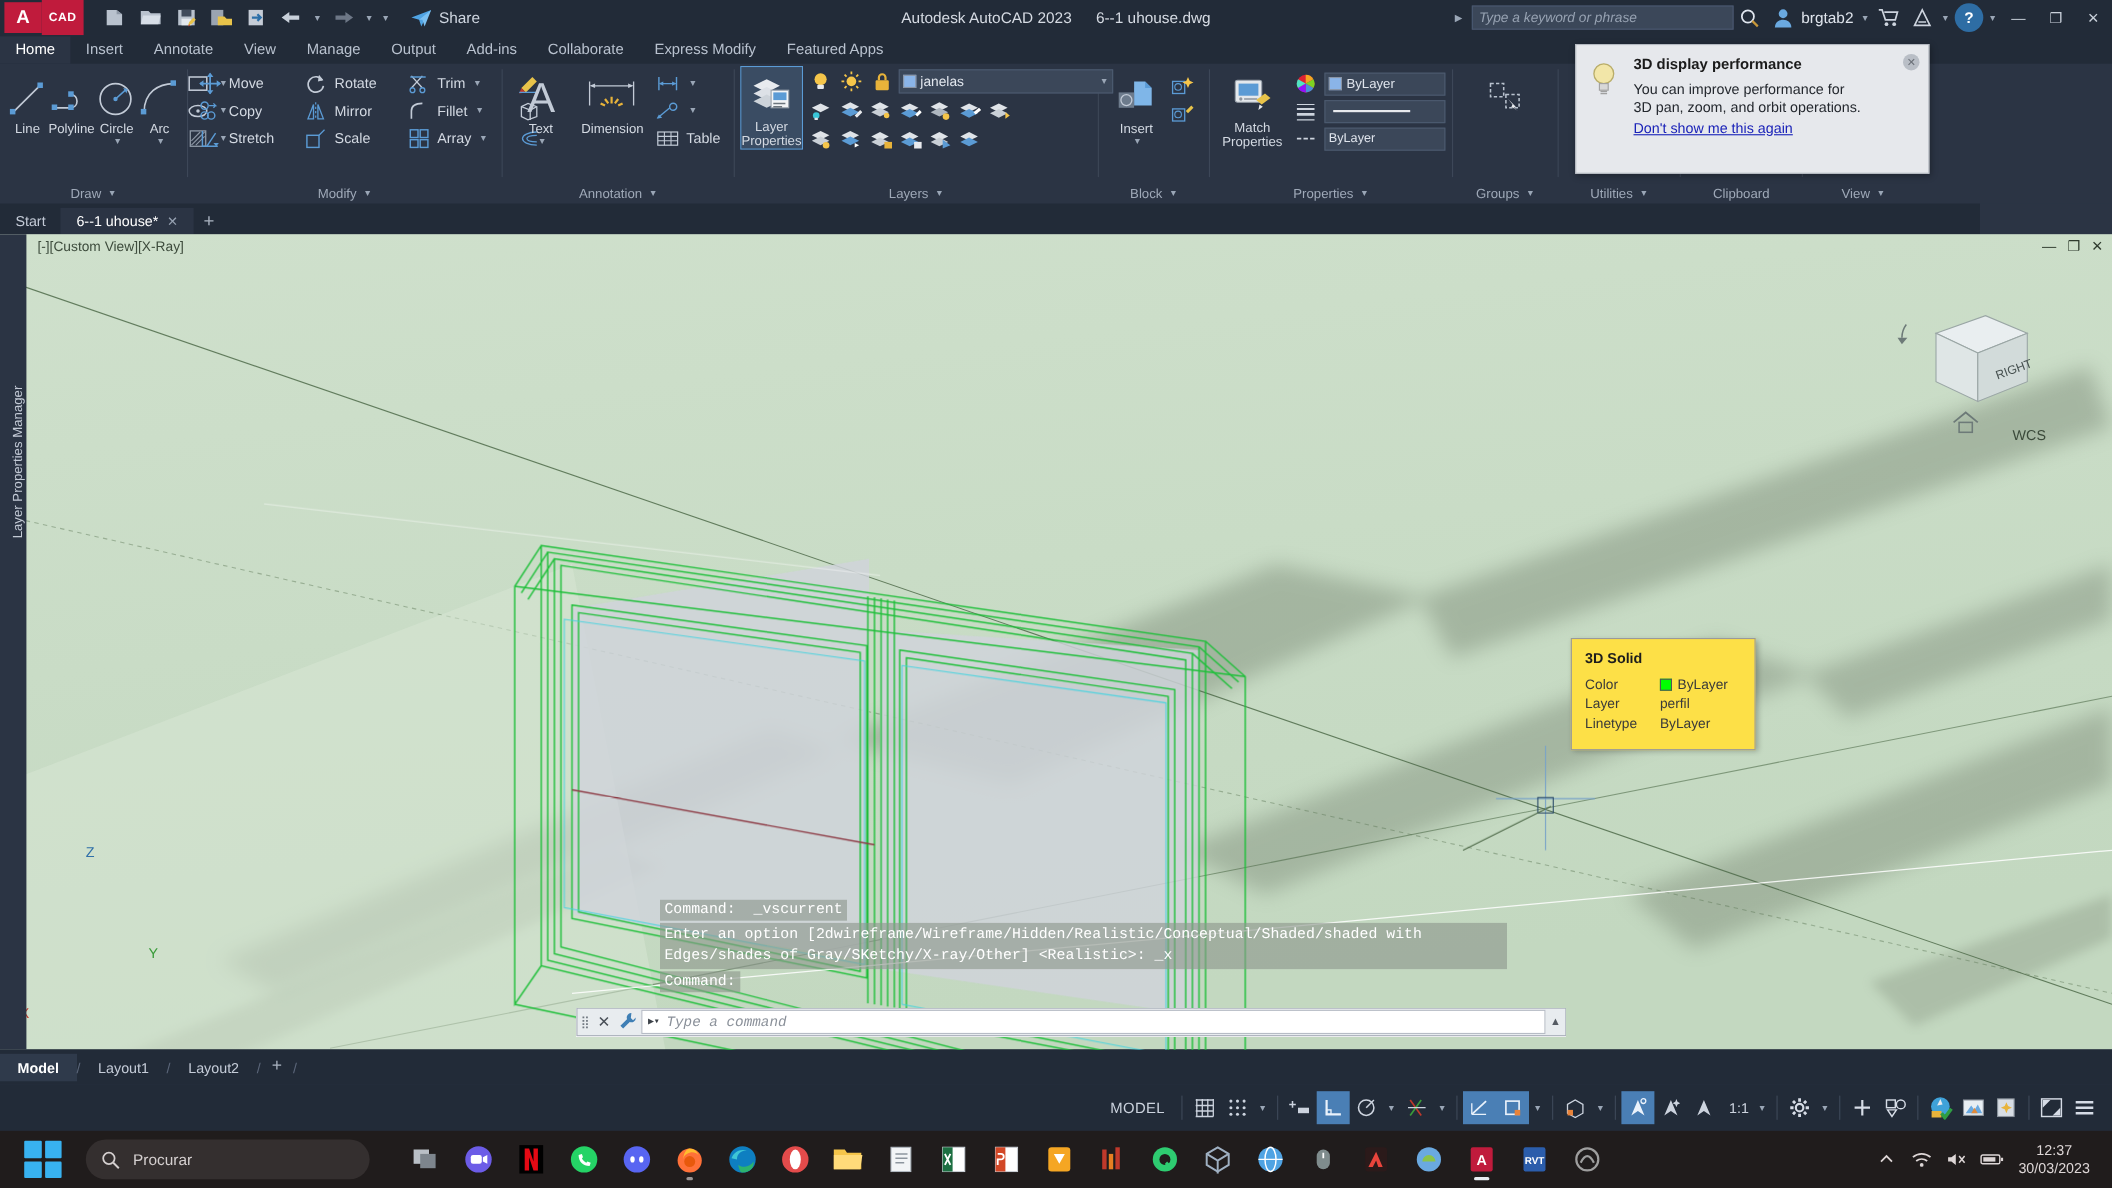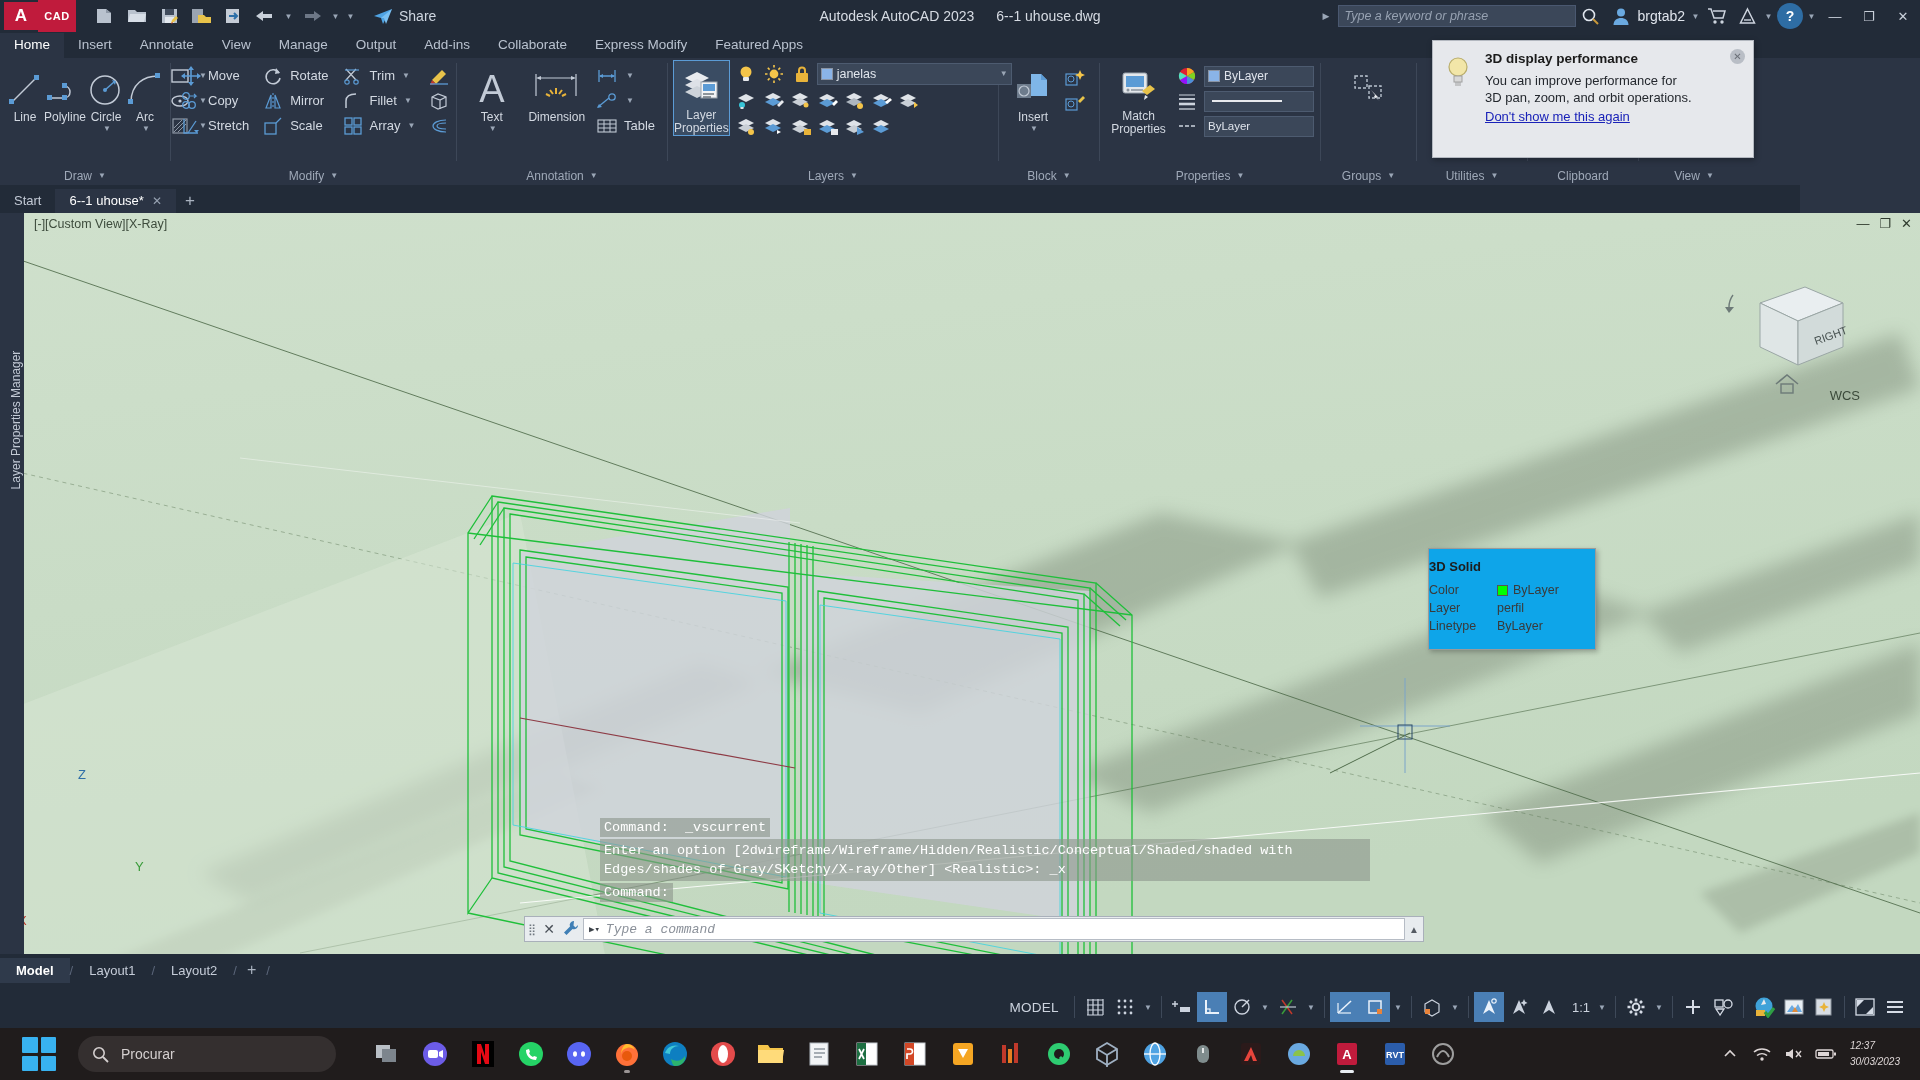--- a/index.html
+++ b/index.html
@@ -164,22 +164,22 @@
     position: absolute; top: 213px; left: 0; width: 24px; height: 741px;
     background: #2b3444; z-index: 7;
   }
   .rail-text {
     position: absolute; top: 200px; left: -74px; width: 180px;
     transform: rotate(-90deg); color: #c3cad6; font-size: 12px; text-align: center;
   }
 
   
   .solid-tip {
-    position: absolute; left: 1428px; top: 548px; width: 168px;
-    background: #0ea5e9; border: 1px solid #9a9a9a; padding: 10px 0 12px;
+    position: absolute; left: 1428px; top: 580px; width: 168px;
+    background: #fde047; border: 1px solid #9a9a9a; padding: 10px 12px 12px;
     font-size: 12.5px; color: #3a3a3a; z-index: 30;
     box-shadow: 2px 2px 5px rgba(0,0,0,.25);
   }
   .solid-tip .th { font-weight: bold; color: #1d1d1d; margin-bottom: 9px; font-size: 13px; }
   .solid-tip .row { display: flex; margin-bottom: 4px; align-items: center; }
   .solid-tip .k { width: 68px; }
   .solid-tip .v { display: flex; align-items: center; gap: 5px; }
   .green-sw { width: 11px; height: 11px; background: #00ff00; border: 1px solid #555; }
 
   
@@ -288,22 +288,22 @@
   .tb-app .dot {
     position: absolute; bottom: 2px; width: 6px; height: 3px;
     border-radius: 2px; background: #9a9494;
   }
   .tray {
     position: absolute; right: 0; top: 0; height: 52px; display: flex;
     align-items: center; gap: 4px; padding-right: 14px; color: #ddd6d6;
   }
   .tray-ico { width: 28px; height: 30px; display: flex; align-items: center;
     justify-content: center; cursor: pointer; font-size: 14px; }
-  .clock { font-size: 10px; line-height: 16px; text-align: left; cursor: pointer;
-    padding: 0 6px; font-style: italic; }
+  .clock { font-size: 13px; line-height: 16px; text-align: center; cursor: pointer;
+    padding: 0 6px; }
 </style>
 </head>
 <body>
 
 <div id="app">
 
   <div class="titlebar">
     <div class="acad-logo">
       <span>A</span>
     </div>
@@ -514,21 +514,21 @@
         </div>
       </div>
       <div class="panel-title">
         <span>Draw</span>
         <span class="caret-sm">▼</span>
       </div>
     </div>
     <div class="panel-sep"></div>
 
     <div class="panel" style="width:285px">
-      <div class="panel-body" style="gap:4px">
+      <div class="panel-body" style="gap:18px">
         <div class="col">
           <div class="small-btn">
             <span class="icon-sq">
               <svg width="20" height="20" viewBox="0 0 20 20">
                   <path d="M10 1v18M1 10h18" stroke="#5b9bd5" stroke-width="1.6"></path>
                   <path d="M10 0l3 4h-6zM10 20l3-4h-6zM0 10l4-3v6zM20 10l-4-3v6z" fill="#5b9bd5"></path>
                 </svg>
             </span>
             <span>Move</span>
           </div>

